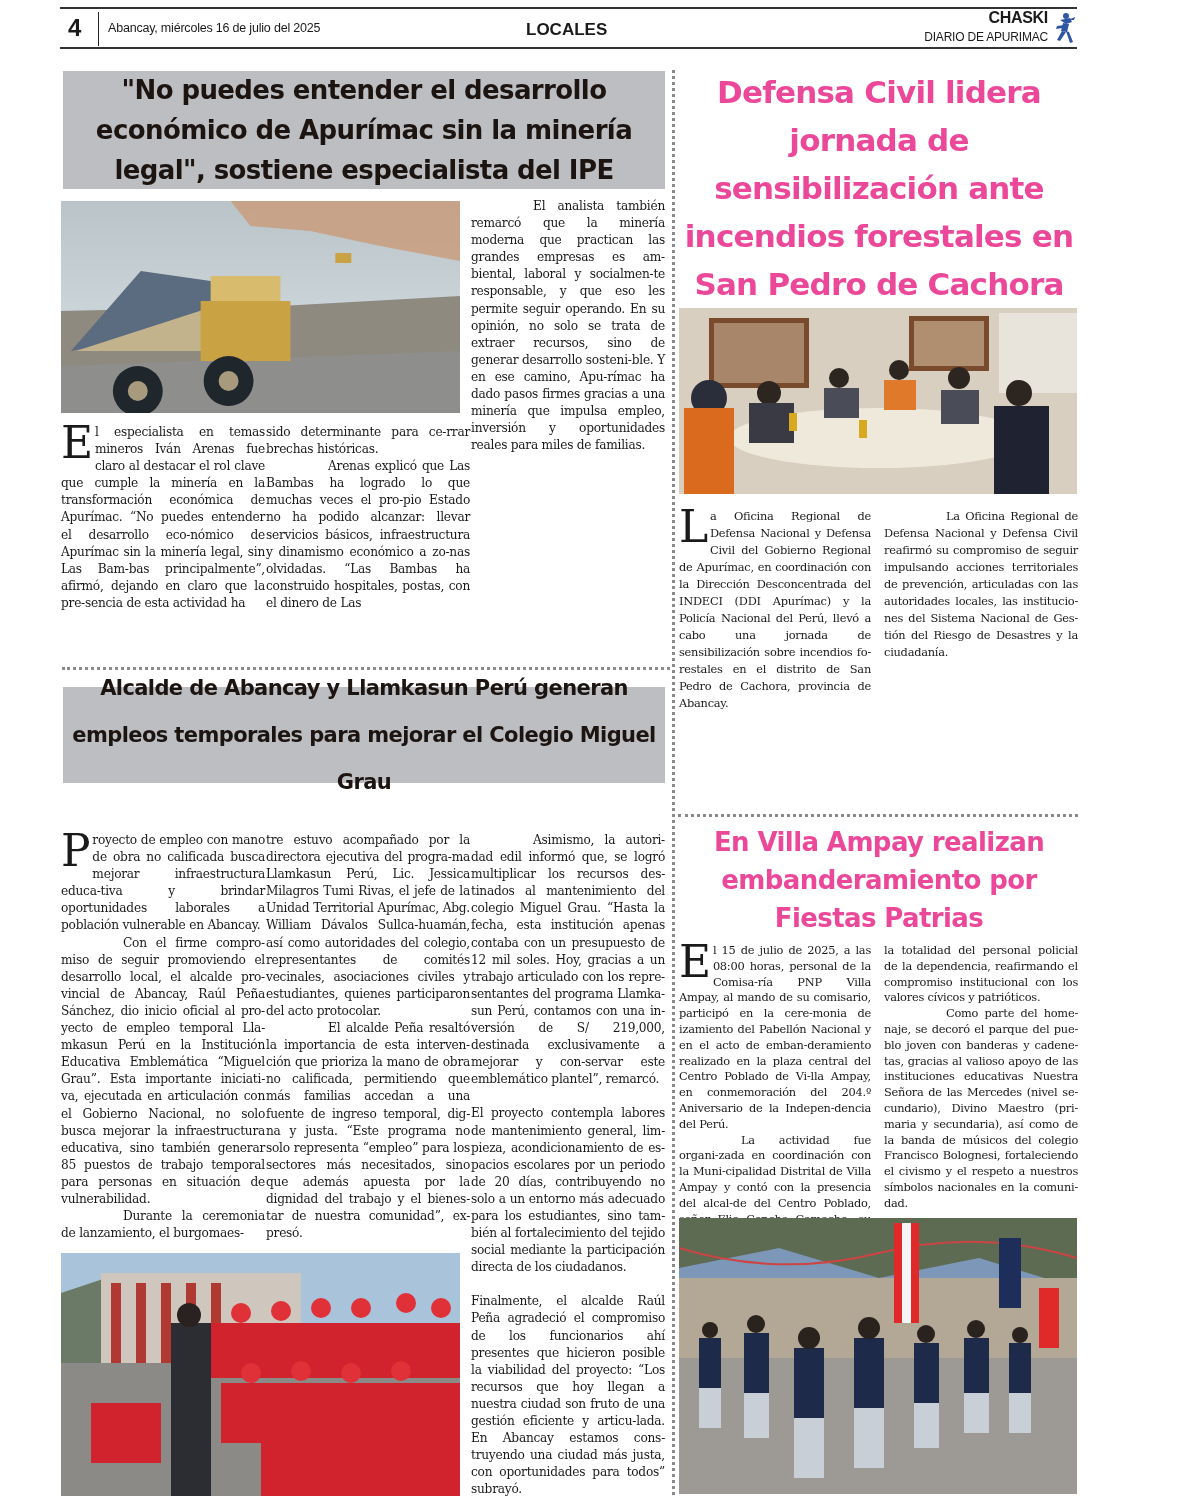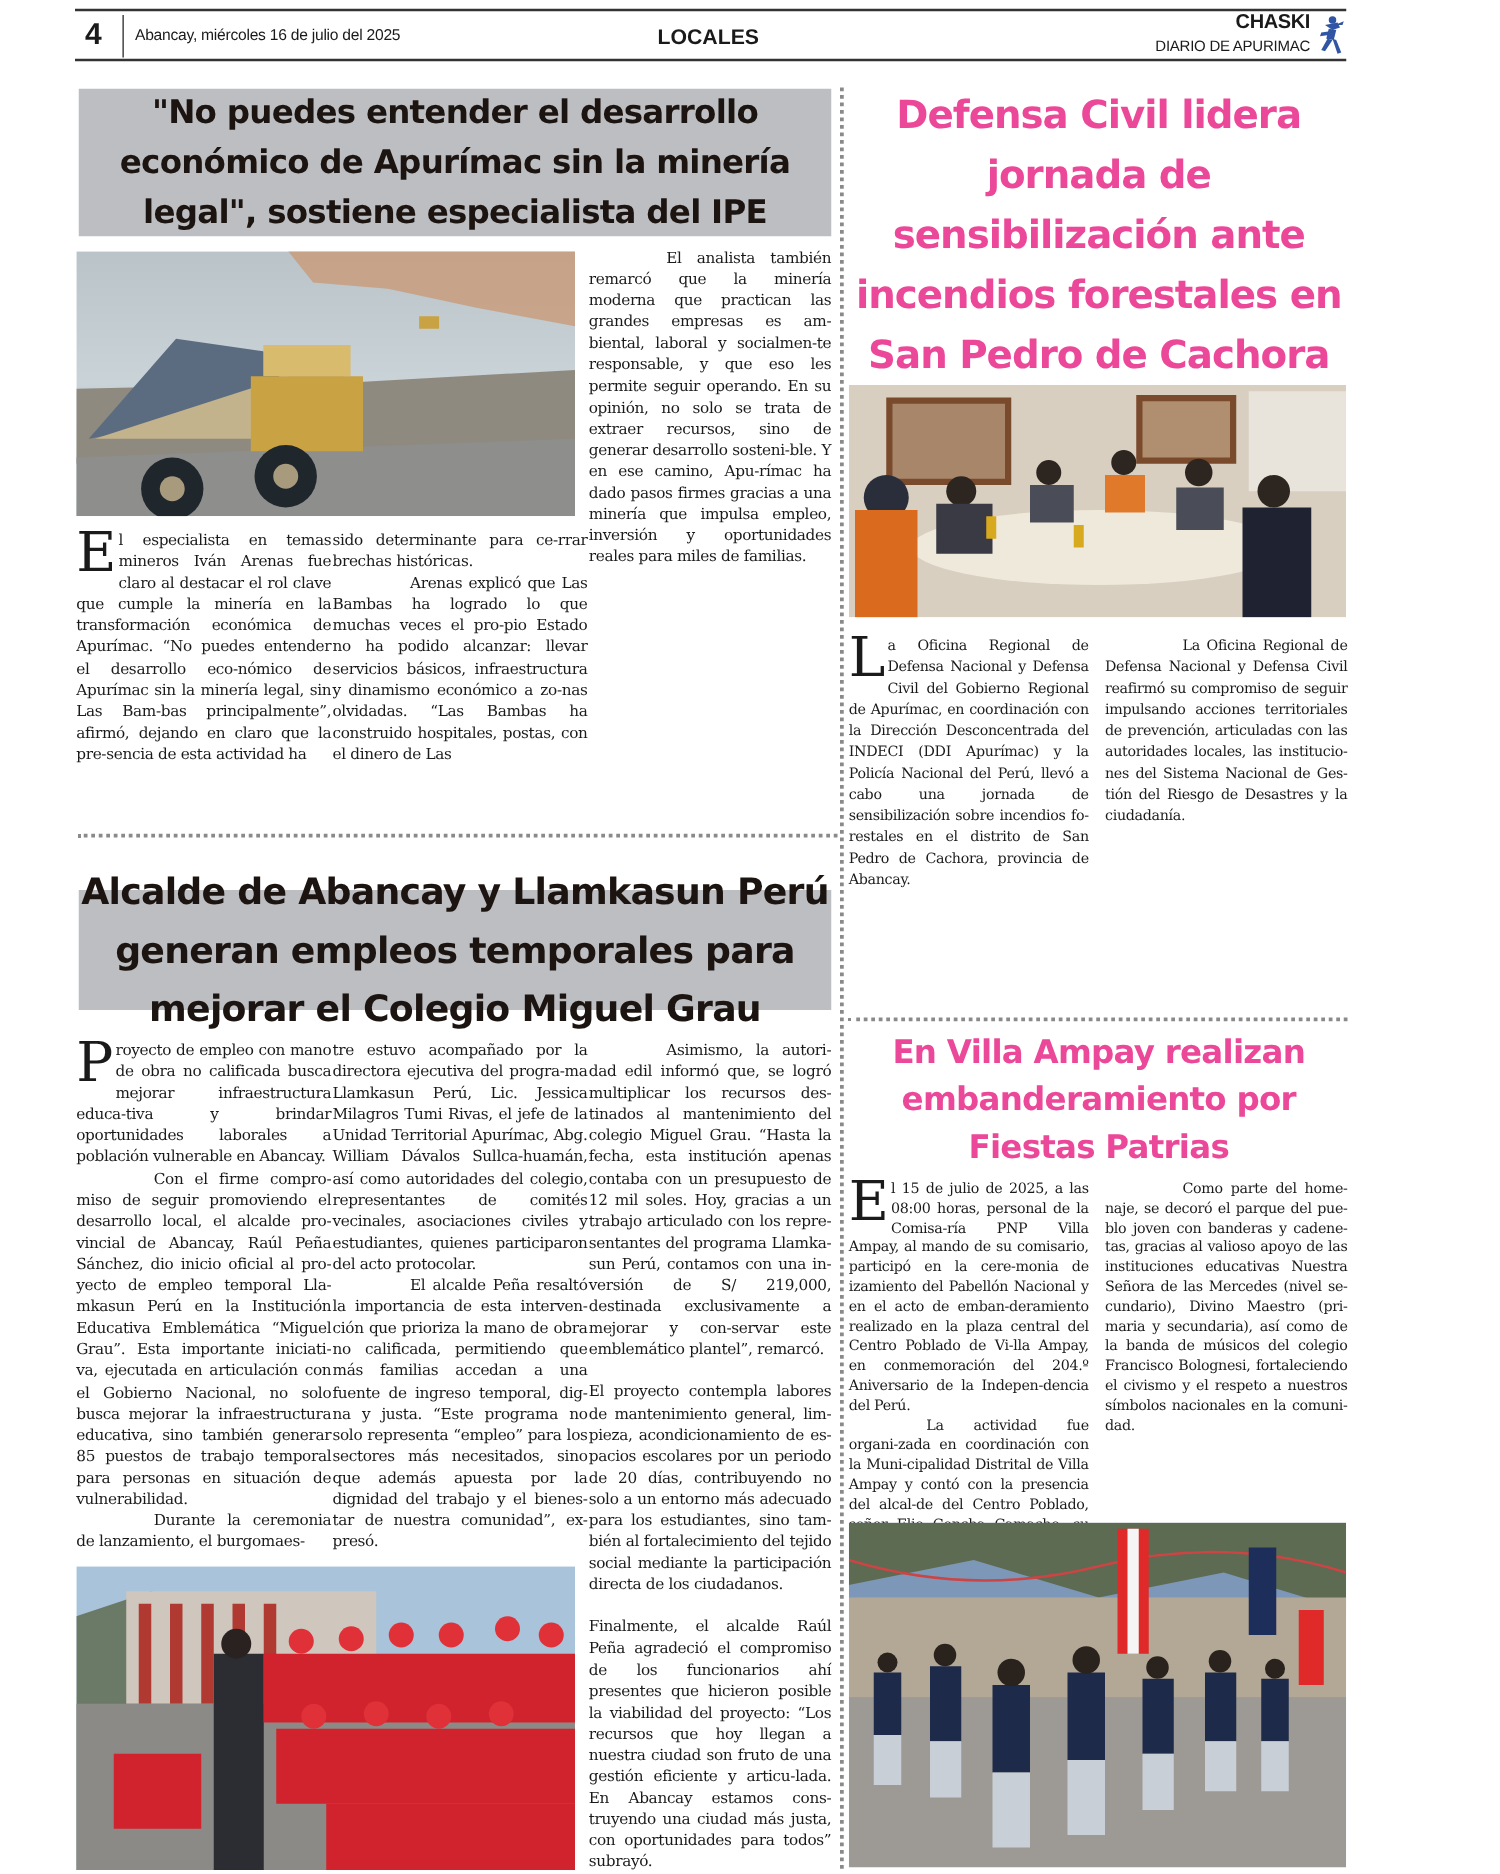--- a/index.html
+++ b/index.html
@@ -13,21 +13,21 @@
     .hdr-sep { position: absolute; left: 98px; top: 12px; width: 1px; height: 34px; background: #222; }
     .hdr-date { position: absolute; left: 108px; top: 21px; font-family: "Liberation Sans", sans-serif; font-size: 12.5px; letter-spacing: -0.2px; }
     .hdr-section { position: absolute; left: 526px; top: 20px; font-family: "Liberation Sans", sans-serif; font-weight: bold; font-size: 17px; }
     .brand-name { position: absolute; right: 152px; top: 9px; font-family: "Liberation Sans", sans-serif; font-weight: bold; font-size: 16px; letter-spacing: -0.3px; }
     .brand-sub { position: absolute; right: 152px; top: 30px; font-family: "Liberation Sans", sans-serif; font-size: 12px; letter-spacing: -0.2px; }
     .brand-logo { position: absolute; left: 1054px; top: 12px; width: 22px; height: 34px; }
 
     
     .hl-box { position: absolute; background: #bdbec2; display: flex; align-items: center; justify-content: center; text-align: center; font-family: "DejaVu Sans", sans-serif; font-weight: bold; color: #1c1410; }
     .hl-1 { left: 63px; top: 71px; width: 602px; height: 118px; font-size: 26px; line-height: 40px; letter-spacing: -0.6px; }
-    .hl-3 { left: 63px; top: 712px; width: 602px; height: 96px; font-size: 29px; line-height: 47px; letter-spacing: -0.6px; }
+    .hl-3 { left: 63px; top: 687px; width: 602px; height: 96px; font-size: 21px; line-height: 47px; letter-spacing: -0.6px; }
     .hl-plain { position: absolute; text-align: center; font-family: "DejaVu Sans", sans-serif; font-weight: bold; color: #ec4899; }
     .hl-2 { left: 680px; top: 68px; width: 398px; font-size: 31px; line-height: 48px; letter-spacing: -0.8px; }
     .hl-4 { left: 680px; top: 823px; width: 398px; font-size: 26px; line-height: 38px; letter-spacing: -0.6px; }
 
     
     .vrule { position: absolute; left: 672px; top: 70px; width: 0; height: 1425px; border-left: 3px dotted #8a8a8a; }
     .hrule { position: absolute; height: 0; border-top: 3px dotted #8a8a8a; }
     .hr-left { left: 62px; top: 667px; width: 608px; }
     .hr-right { left: 678px; top: 814px; width: 400px; }
 
@@ -201,20 +201,21 @@
   </svg>
 </div>
 
 <div class="hl-plain hl-4">En Villa Ampay realizan embanderamiento por Fiestas Patrias</div>
 
 <div class="col" style="left:679px; top:943px; width:192px; font-size:11.4px; line-height:15.8px;">
   <p><span class="dropcap">E</span><span>l 15 de julio de 2025, a las 08:00 horas, personal de la Comisa-ría PNP Villa Ampay, al mando de su comisario, participó en la cere-monia de izamiento del Pabellón Nacional y en el acto de emban-deramiento realizado en la plaza central del Centro Poblado de Vi-lla Ampay, en conmemoración del 204.º Aniversario de la Indepen-dencia del Perú.</span></p>
   <p class="ind">La actividad fue organi-zada en coordinación con la Muni-cipalidad Distrital de Villa Ampay y contó con la presencia del alcal-de del Centro Poblado, señor Elio Concha Camacho, su comitiva y</p>
 </div>
 <div class="col" style="left:884px; top:943px; width:194px; font-size:11.4px; line-height:15.8px;">
+  <p>la totalidad del personal policial de la dependencia, reafirmando el compromiso institucional con los valores cívicos y patrióticos.</p>
   <p class="ind">Como parte del home-naje, se decoró el parque del pue-blo joven con banderas y cadene-tas, gracias al valioso apoyo de las instituciones educativas Nuestra Señora de las Mercedes (nivel se-cundario), Divino Maestro (pri-maria y secundaria), así como de la banda de músicos del colegio Francisco Bolognesi, fortaleciendo el civismo y el respeto a nuestros símbolos nacionales en la comuni-dad.</p>
 </div>
 
 <div class="photo" style="left:679px; top:1218px; width:398px; height:276px;">
   <svg viewBox="0 0 398 276" preserveAspectRatio="none">
     <rect width="398" height="276" fill="#7d97b8"></rect>
     <path d="M0 0 L398 0 L398 70 L300 40 L200 60 L100 30 L0 50 Z" fill="#5d6b52"></path>
     <rect x="0" y="60" width="398" height="80" fill="#b3a796"></rect>
     <path d="M0 30 Q100 60 200 35 T398 40" stroke="#c44" stroke-width="2" fill="none"></path>
     <rect x="0" y="140" width="398" height="136" fill="#9d9a95"></rect>

